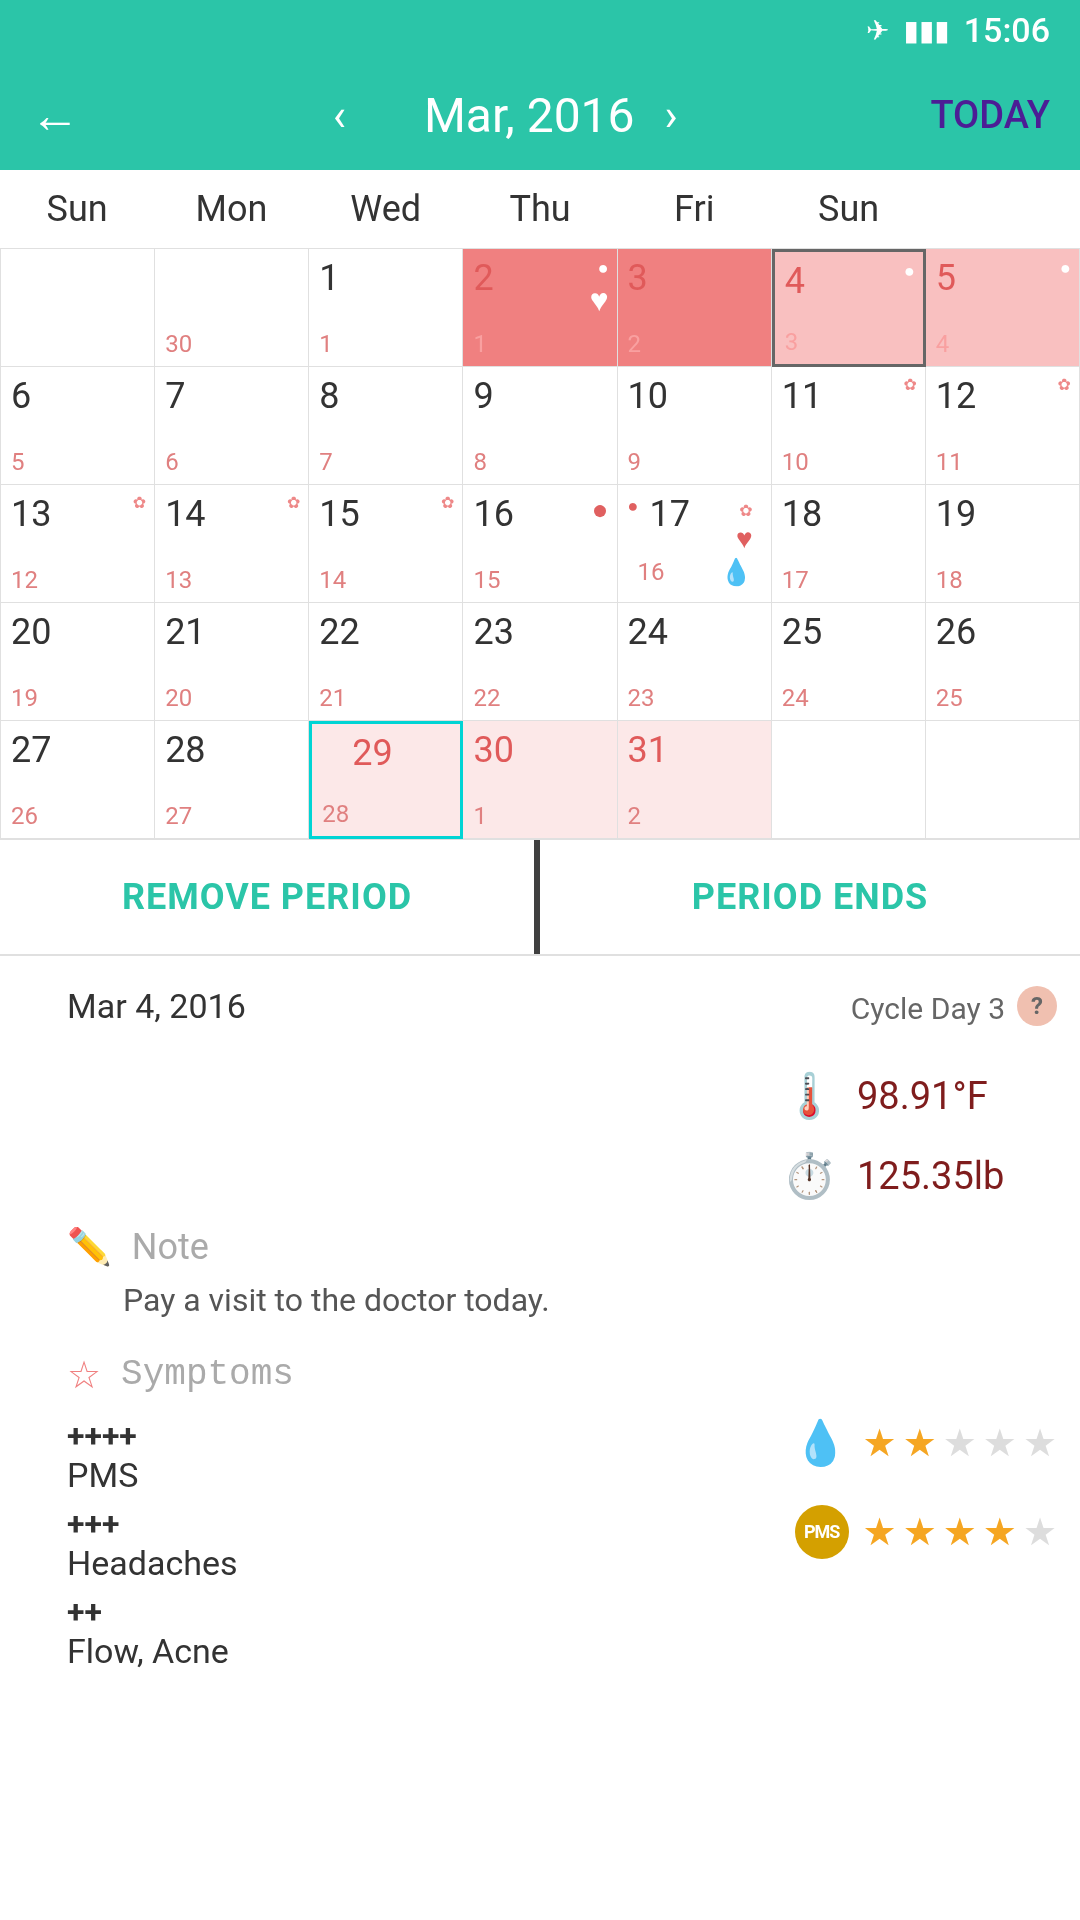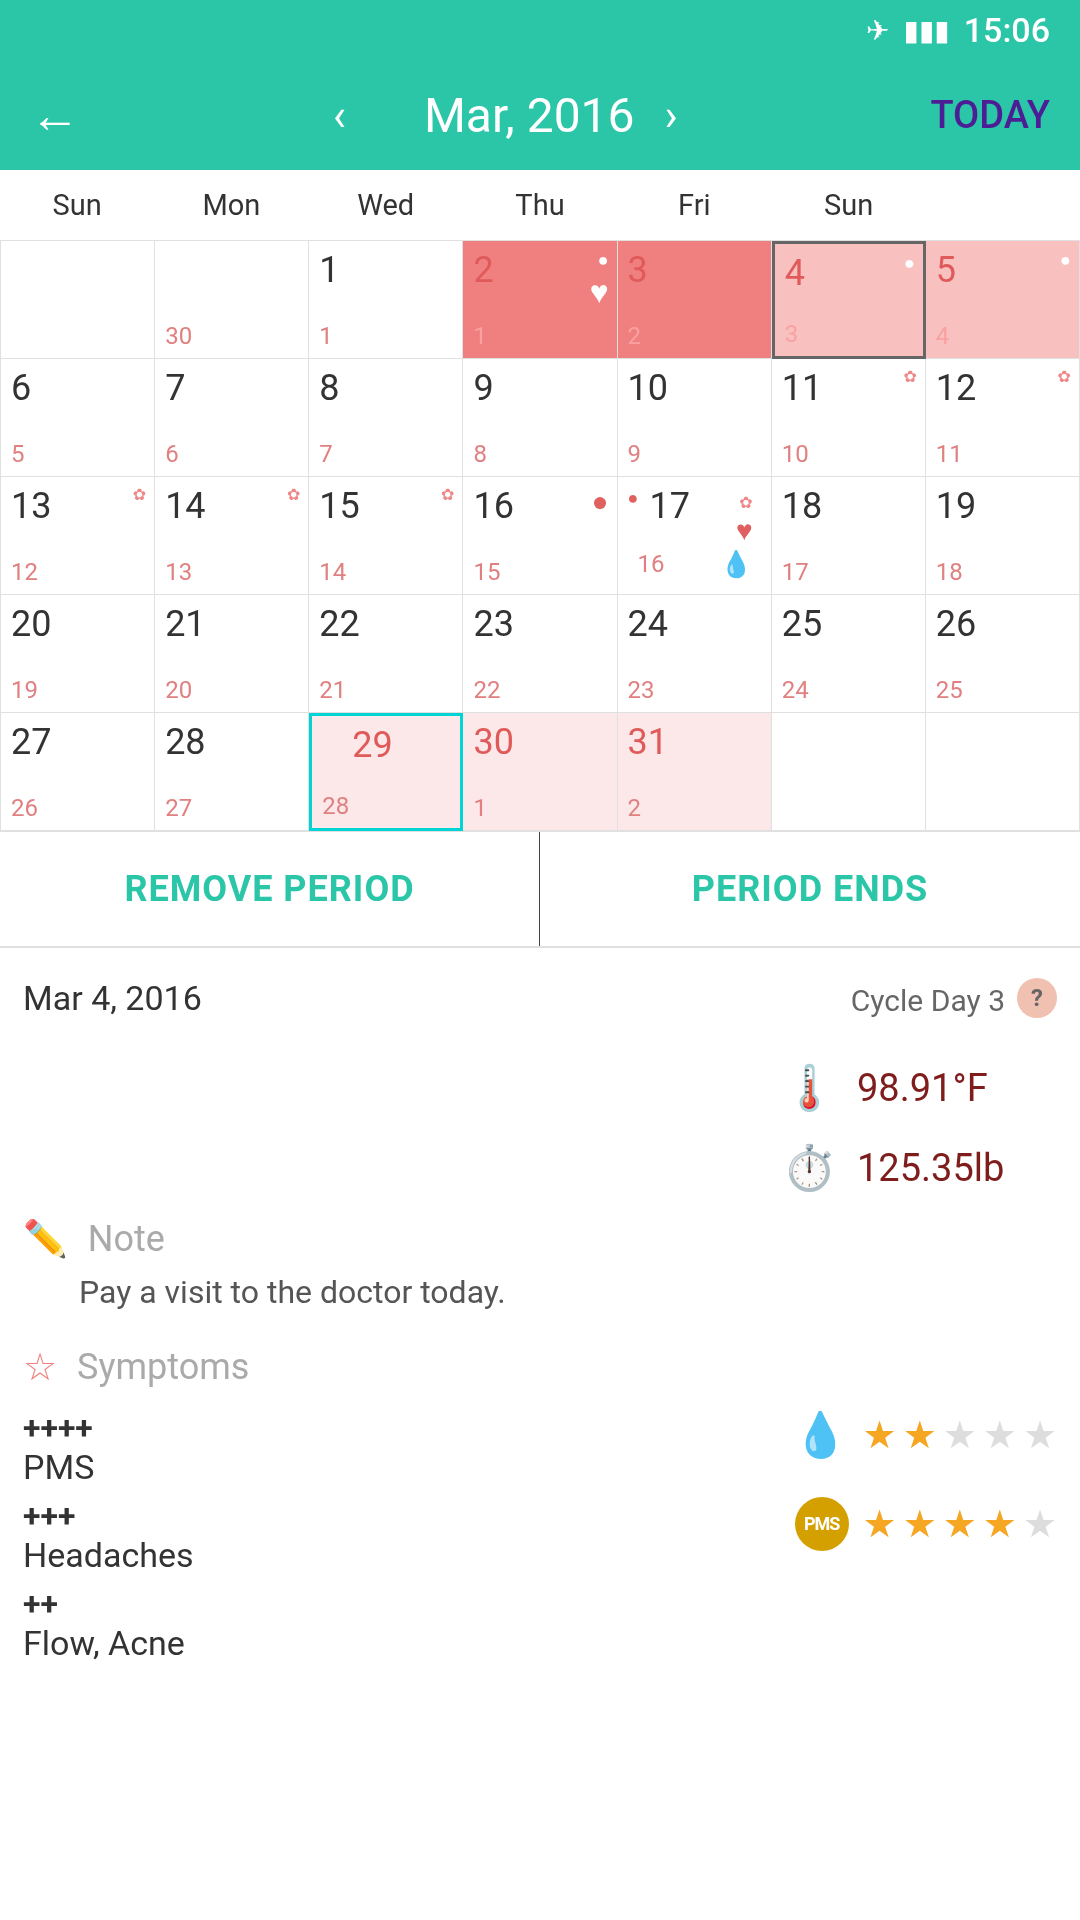--- a/index.html
+++ b/index.html
@@ -42,21 +42,21 @@
     
     .day-headers {
       display: grid;
       grid-template-columns: repeat(7, 1fr);
       border-bottom: 1px solid #e0e0e0;
       background: #fff;
     }
     .day-header {
       text-align: center;
       padding: 18px 0;
-      font-size: 29px;
+      font-size: 36px;
       color: #333;
       font-weight: 400;
     }
 
     
     .calendar-grid {
       display: grid;
       grid-template-columns: repeat(7, 1fr);
       border-left: 1px solid #e0e0e0;
     }
@@ -108,24 +108,24 @@
     }
     .action-btn {
       padding: 36px 0;
       text-align: center;
       font-size: 36px;
       font-weight: 700;
       color: #2bc5a8;
       cursor: pointer;
       letter-spacing: 1px;
     }
-    .action-btn:first-child { border-right: 1px solid #404040; }
-
-    
-    .detail-section { padding: 30px 23px; }
+    .action-btn:first-child { border-right: 6px solid #404040; }
+
+    
+    .detail-section { padding: 30px 23px; margin-left: 44px; }
     .detail-header {
       display: flex;
       justify-content: space-between;
       align-items: center;
       margin-bottom: 30px;
     }
     .detail-date { font-size: 34px; color: #333; font-weight: 400; }
     .cycle-day { display: flex; align-items: flex-end; gap: 12px; font-size: 30px; color: #666; }
     .cycle-help {
       width: 40px; height: 40px;
@@ -151,21 +151,21 @@
     .note-section { margin-bottom: 30px; }
     .note-header { display: flex; align-items: center; gap: 20px; margin-bottom: 10px; }
     .note-pencil { font-size: 36px; color: #555; }
     .note-label { font-size: 36px; color: #aaa; }
     .note-text { font-size: 32px; color: #555; line-height: 1.4; margin-left: 56px; }
 
     
     .symptoms-section { margin-top: 20px; }
     .symptoms-header { display: flex; align-items: center; gap: 20px; margin-bottom: 20px; }
     .symptoms-star { color: #f08080; font-size: 38px; }
-    .symptoms-label { font-size: 36px; color: #aaa; }
+    .symptoms-label { font-size: 36px; color: #aaa; font-family: Liberation Mono, monospace; }
 
     .symptom-row {
       display: flex;
       align-items: flex-start;
       justify-content: space-between;
       margin-bottom: 10px;
     }
     .symptom-left { display: flex; flex-direction: column; }
     .symptom-intensity { font-size: 32px; color: #333; font-weight: 700; }
     .symptom-name { font-size: 34px; color: #333; }

